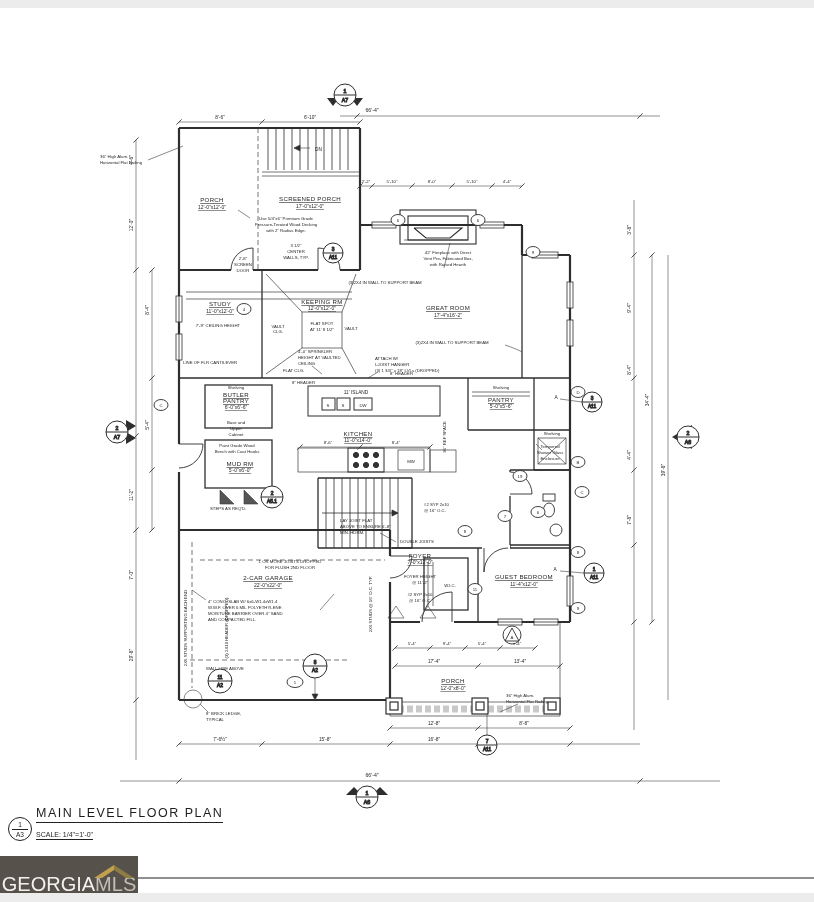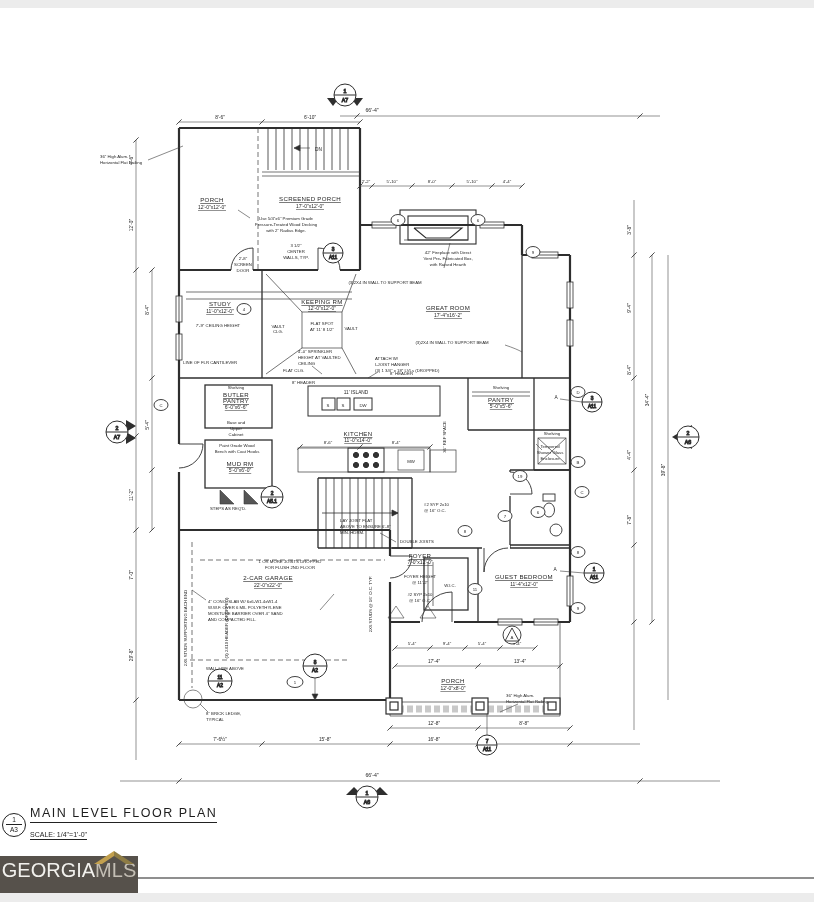--- a/index.html
+++ b/index.html
@@ -9,33 +9,33 @@
   #strip-top{top:0;height:8px;}
   #strip-bottom{top:893px;height:9px;}
   #plan-svg{position:absolute;left:0;top:0;}
   svg text{font-family:"Liberation Sans",sans-serif;fill:#262626;}
   .t4{font-size:4.3px;}
   .t45{font-size:4.8px;}
   .t5{font-size:5.2px;}
   .rm{font-size:6.1px;letter-spacing:.3px;text-decoration:underline;}
   .rmd{font-size:5px;text-decoration:underline;}
   
-  #title-block{position:absolute;left:2px;top:806px;display:flex;align-items:center;}
+  #title-block{position:absolute;left:8px;top:806px;display:flex;align-items:flex-end;}
   #tb-circle{width:22px;height:22px;border:1.2px solid #222;border-radius:50%;
      display:flex;flex-direction:column;align-items:center;justify-content:center;
      font-size:6.5px;color:#222;margin-top:2px;}
   #tb-circle .sep{width:16px;height:1px;background:#222;margin:1px 0;}
   #tb-text{margin-left:4px;}
   #tb-title{font-size:12.5px;letter-spacing:1.5px;color:#1d1d1d;
      border-bottom:1.5px solid #222;padding-bottom:2px;white-space:nowrap;}
   #tb-scale{font-size:7px;color:#1d1d1d;border-bottom:1px solid #222;
      padding:1px 0 1px 0;display:inline-block;}
   
   #logo{position:absolute;left:0;top:856px;width:138px;height:46px;background:#56514b;
-     display:flex;flex-direction:column;align-items:center;justify-content:space-between;}
+     display:flex;flex-direction:column;align-items:center;justify-content:flex-end;}
   #logo-brand{font-size:20px;line-height:20px;letter-spacing:0;position:relative;margin-top:4px;}
   #logo-georgia{color:#f2f1ed;}
   #logo-mls{color:#c3beb4;}
   #logo-roof{position:absolute;right:2px;top:-9px;}
   #logo-tagline{font-size:5px;letter-spacing:2.2px;color:#b2a98f;margin-top:2px;}
   #rule{position:absolute;left:138px;top:877px;width:676px;height:2px;background:#8f8f8f;}
 </style>
 </head>
 <body>
 

